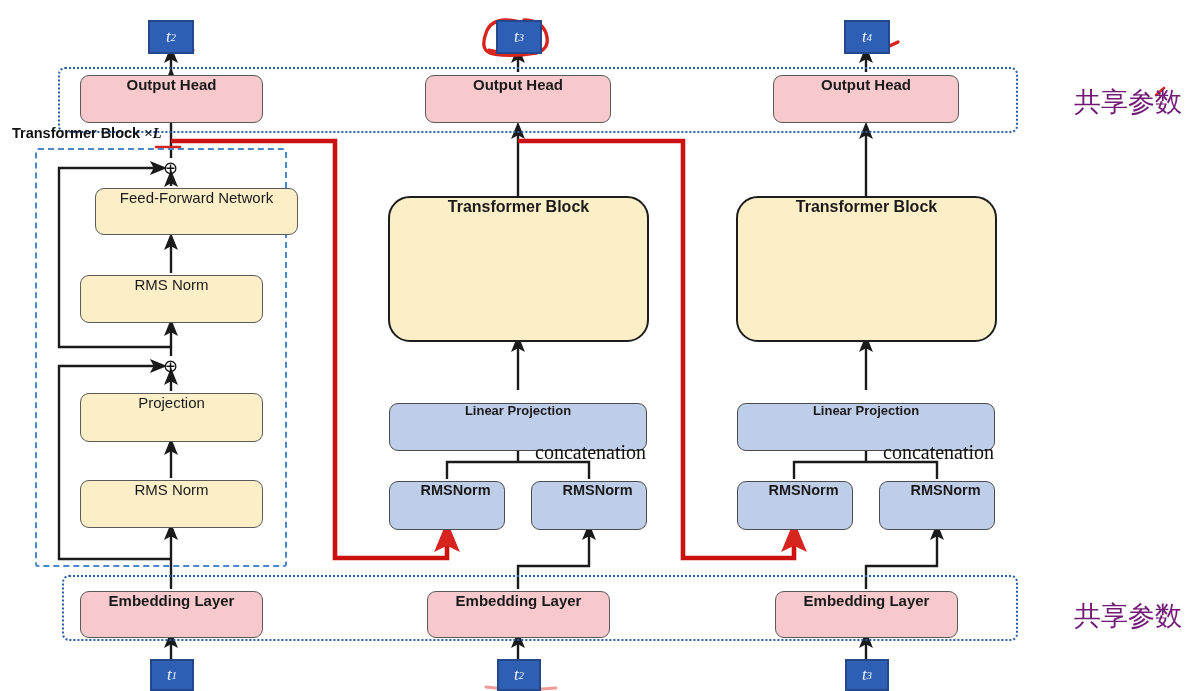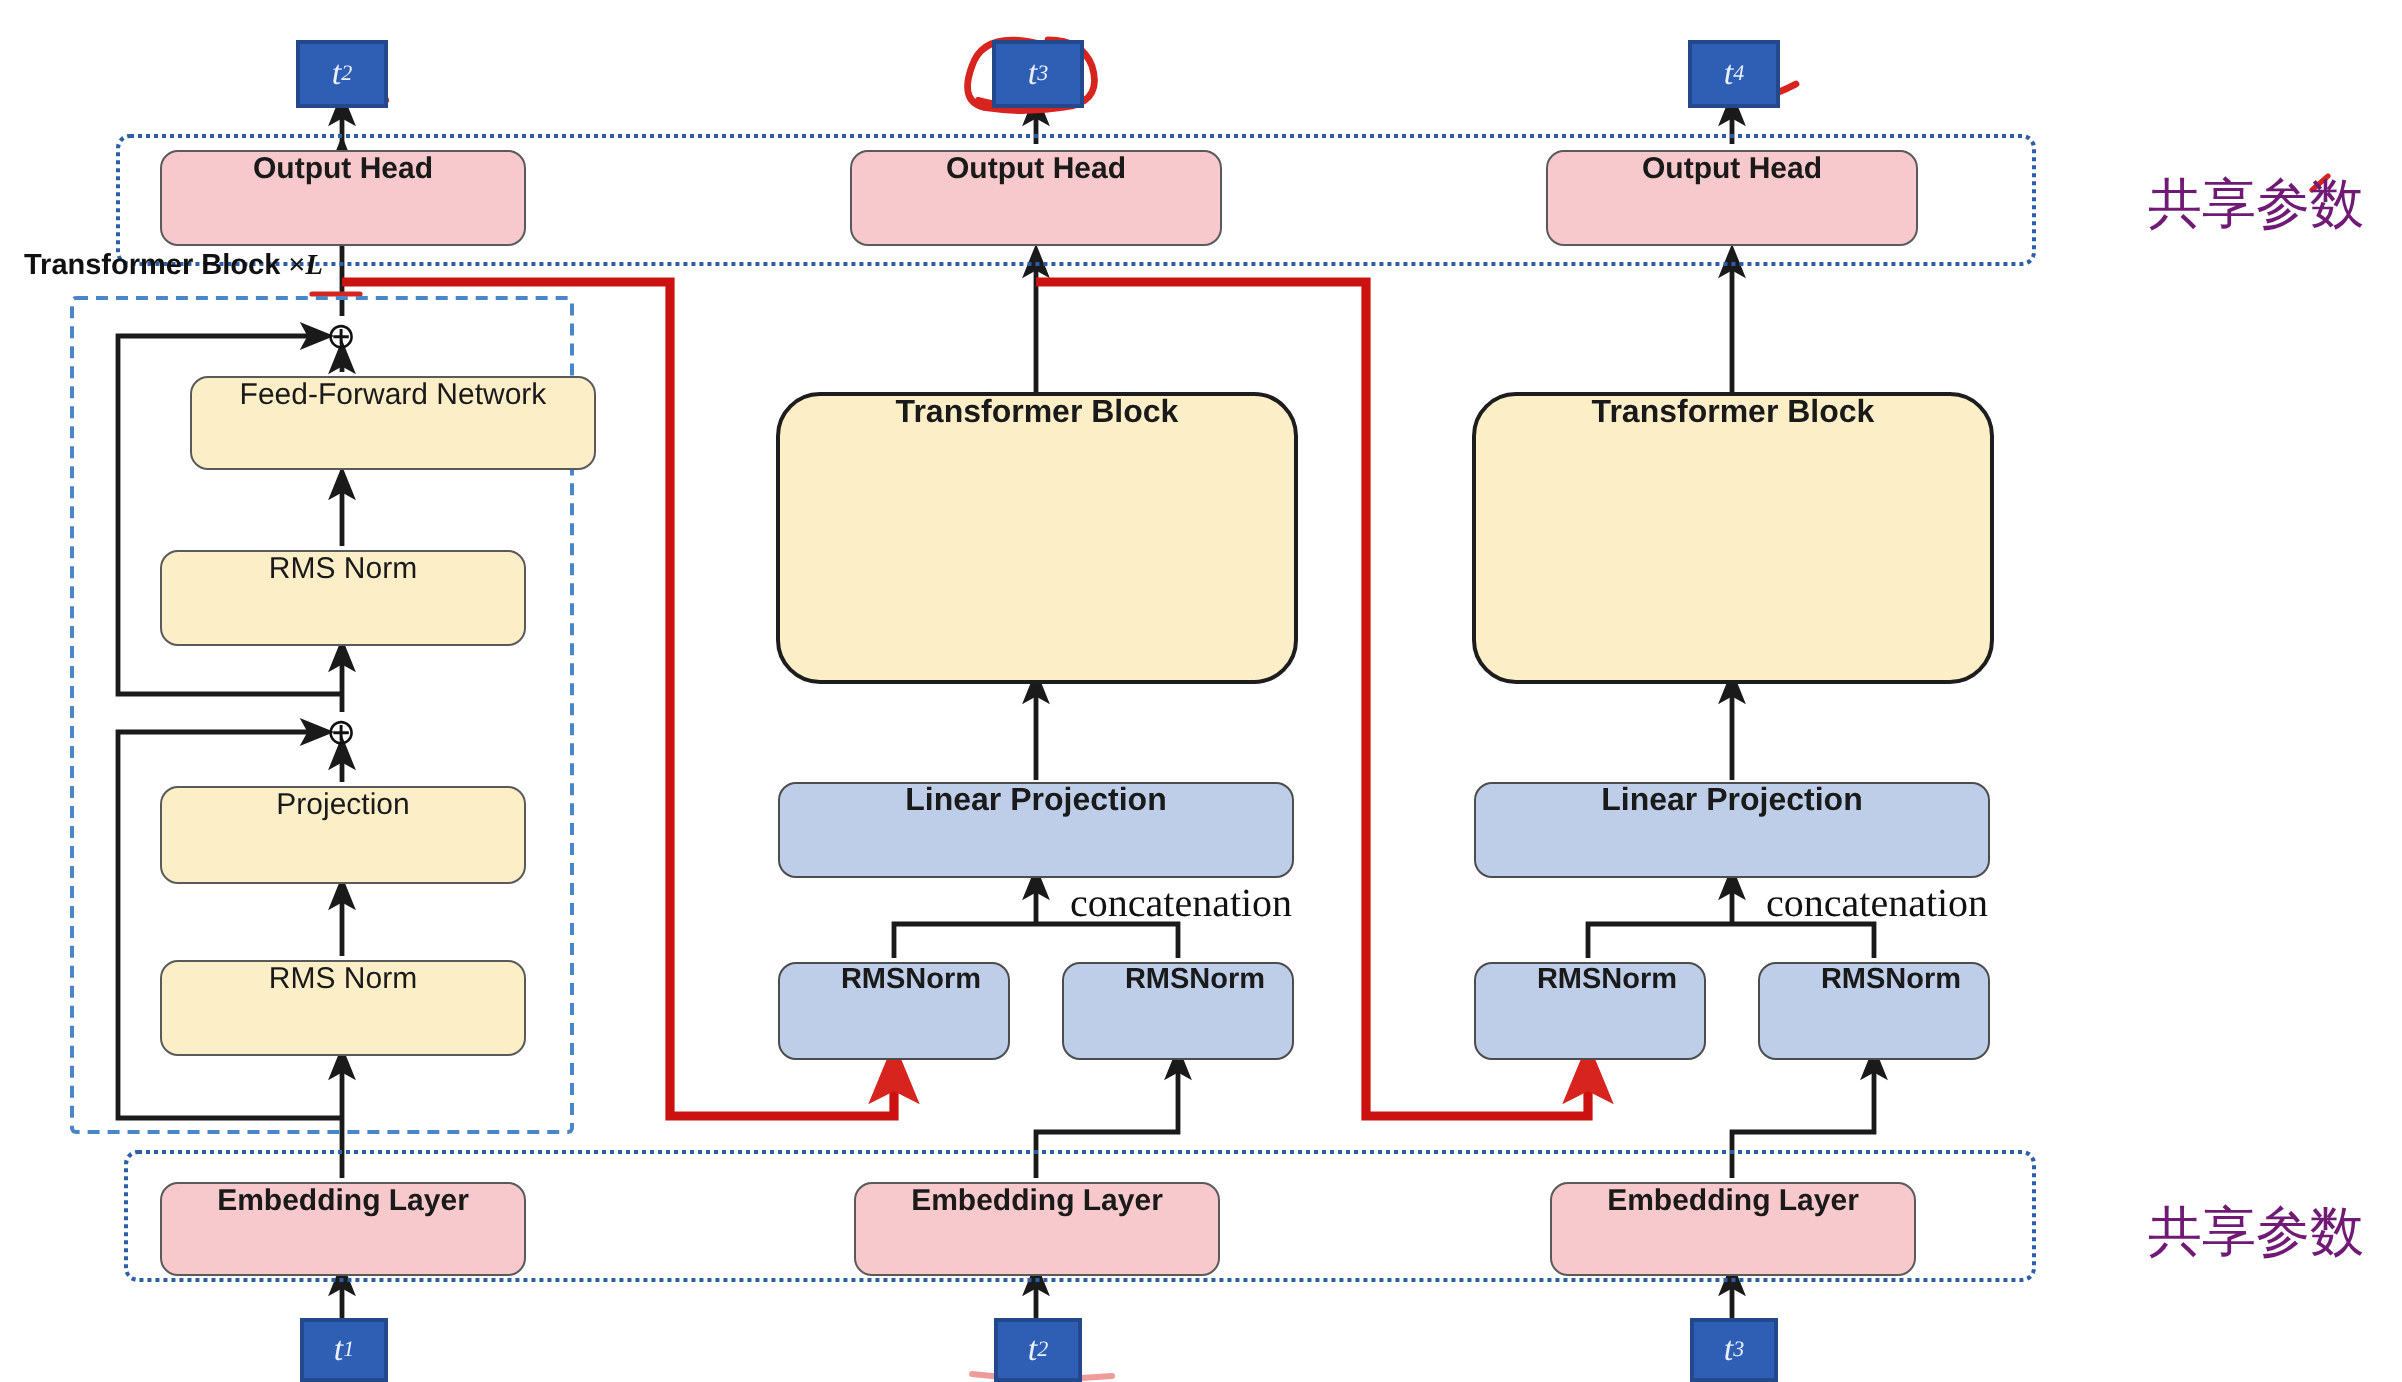--- a/index.html
+++ b/index.html
@@ -54,22 +54,23 @@
     background: #fcefc8;
     border: 2.2px solid #1d1d1d;
     border-radius: 22px;
     font-size: 16px;
     font-weight: bold;
   }
   .node-blue {
     background: #bfcee8;
     border: 1.6px solid #4c4c4c;
     border-radius: 9px;
-    font-size: 16px;
-    font-weight: bold;
+    font-size: 13px;
+    font-weight: bold;
+    margin-top: 12px;
   }
   .node-blue-sm {
     background: #bfcee8;
     border: 1.6px solid #4c4c4c;
     border-radius: 9px;
     font-size: 14.5px;
     font-weight: bold;
     padding-left: 17px;
   }
 

